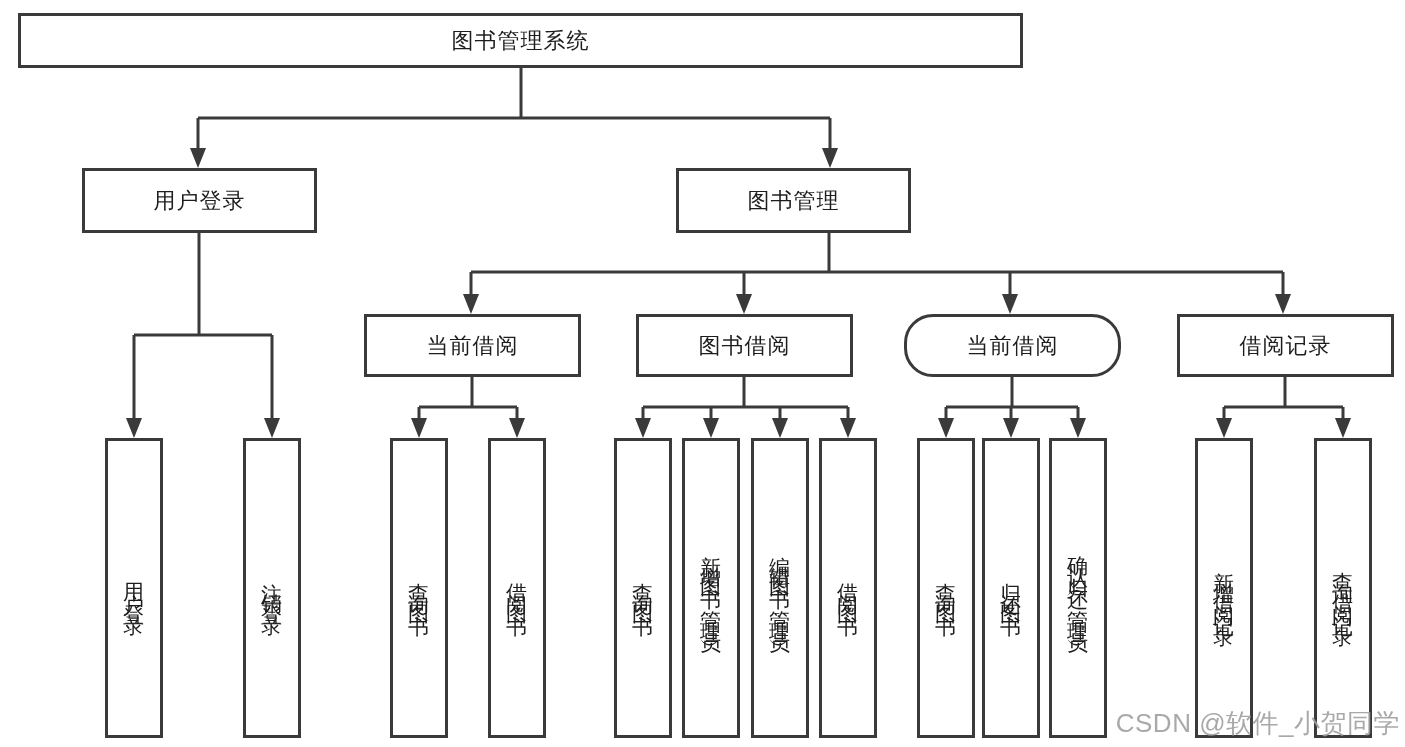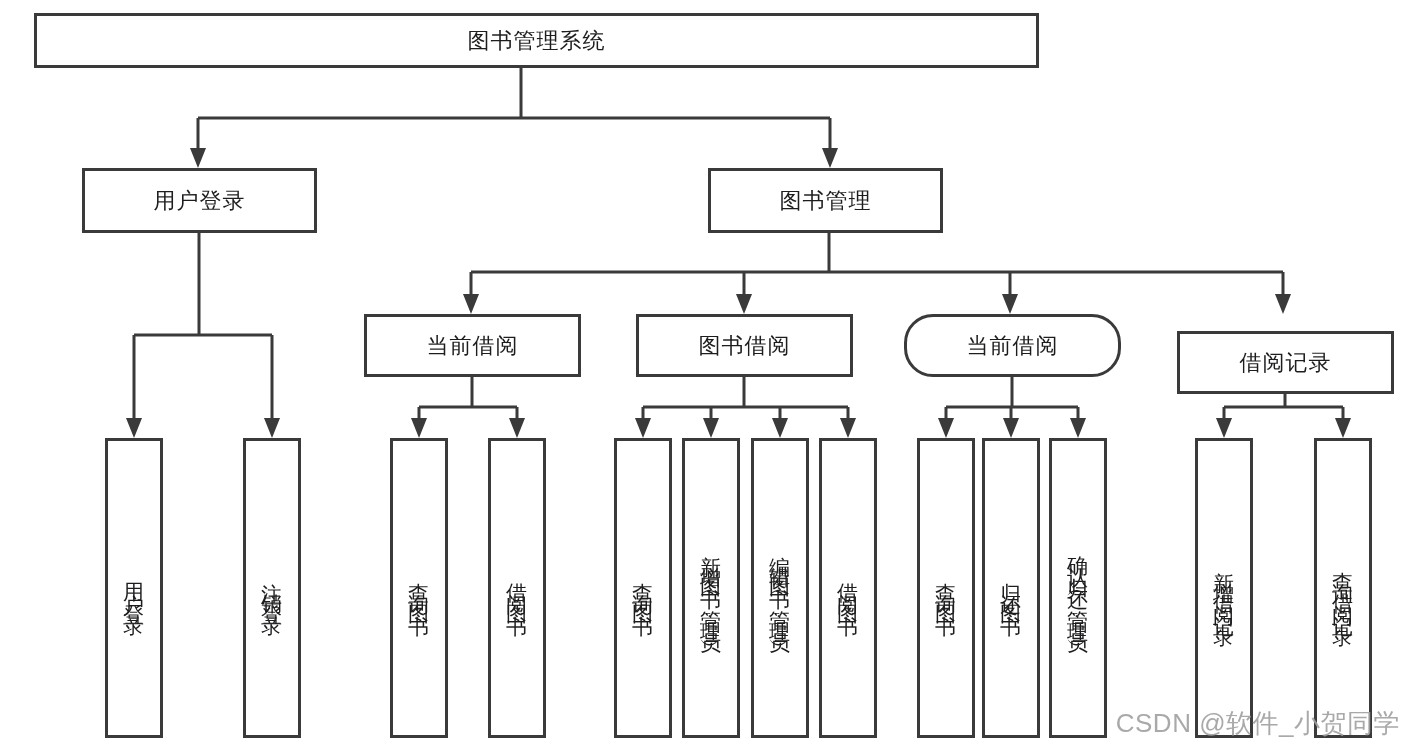--- a/index.html
+++ b/index.html
@@ -38,28 +38,28 @@
     border: 3px solid var(--line);
     background: #ffffff;
     display: flex;
     align-items: center;
     justify-content: center;
     color: var(--text);
     font-size: 22px;
     letter-spacing: 1px;
     white-space: nowrap;
   }
-  .root  { left: 18px;  top: 13px;  width: 1005px; height: 55px; margin-left: 16px; }
+  .root  { left: 18px;  top: 13px;  width: 1005px; height: 55px; }
   .lvl2a { left: 82px;  top: 168px; width: 235px;  height: 65px; }
-  .lvl2b { left: 708px; top: 168px; width: 235px;  height: 65px; }
+  .lvl2b { left: 676px; top: 168px; width: 235px;  height: 65px; }
   .lvl3  { top: 314px; width: 217px; height: 63px; }
   .l3a { left: 364px; }
   .l3b { left: 636px; }
   .l3c { left: 904px; border-radius: 29px; }
-  .l3d { left: 1177px; margin-top: 17px; }
+  .l3d { left: 1177px; }
   .vbox {
     position: absolute;
     box-sizing: border-box;
     top: 438px;
     width: 58px;
     height: 300px;
     border: 3px solid var(--line);
     background: #ffffff;
     display: flex;
     align-items: center;

